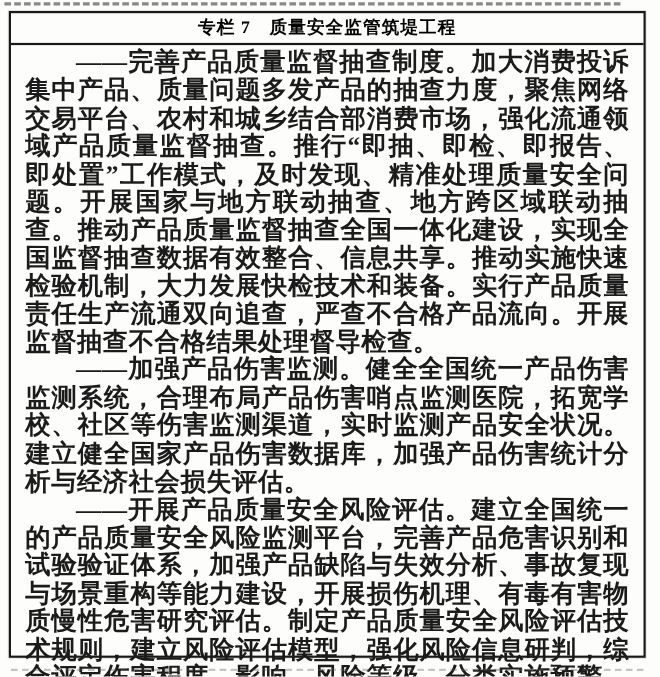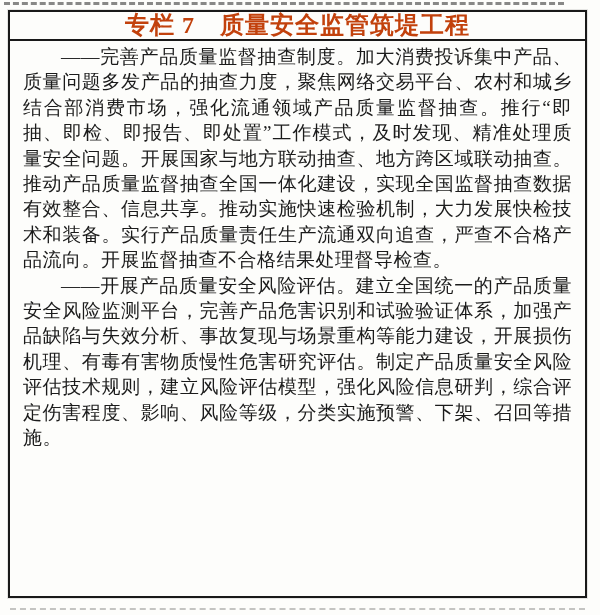--- a/index.html
+++ b/index.html
@@ -43,49 +43,50 @@
     border: 2px solid #191919;
     box-shadow: 0 0 0 1px rgba(60,60,60,0.12);
     background: #fdfdfb;
     box-sizing: border-box;
   }
   .box-title {
     height: 27px;
     line-height: 27px;
     border-bottom: 2px solid #191919;
     text-align: center;
-    font-size: 24px;
+    font-size: 16px;
     font-weight: 700;
-    color: #c2410c;
+    color: #000000;
     letter-spacing: 1px;
     white-space: pre;
   }
   .box-body {
     padding: 3px 13px 0 13px;
     color: #1b1b1b;
   }
   .para {
     margin: 0;
-    font-size: 19px;
+    font-size: 23px;
     line-height: 25.4px;
-    font-weight: 400;
+    font-weight: 700;
     text-align: justify;
     text-justify: inter-character;
     text-indent: 2em;
     letter-spacing: 0.5px;
     color: #1b1b1b;
   }
 </style>
 </head>
 <body style="background: rgb(253, 253, 251);">
 
 <div class="page">
   <div class="scan-artifact-top"></div>
   <div class="box" style="border-color: rgb(25, 25, 25); background: rgb(253, 253, 251);">
     <div class="box-title" style="border-bottom-color: rgb(25, 25, 25);">专栏 7　质量安全监管筑堤工程</div>
     <div class="box-body">
 
     <p class="para" style="color: rgb(27, 27, 27);">——完善产品质量监督抽查制度。加大消费投诉集中产品、质量问题多发产品的抽查力度，聚焦网络交易平台、农村和城乡结合部消费市场，强化流通领域产品质量监督抽查。推行“即抽、即检、即报告、即处置”工作模式，及时发现、精准处理质量安全问题。开展国家与地方联动抽查、地方跨区域联动抽查。推动产品质量监督抽查全国一体化建设，实现全国监督抽查数据有效整合、信息共享。推动实施快速检验机制，大力发展快检技术和装备。实行产品质量责任生产流通双向追查，严查不合格产品流向。开展监督抽查不合格结果处理督导检查。</p>
+        <p class="para" style="color: rgb(27, 27, 27);">——加强产品伤害监测。健全全国统一产品伤害监测系统，合理布局产品伤害哨点监测医院，拓宽学校、社区等伤害监测渠道，实时监测产品安全状况。建立健全国家产品伤害数据库，加强产品伤害统计分析与经济社会损失评估。</p>
         <p class="para" style="color: rgb(27, 27, 27);">——开展产品质量安全风险评估。建立全国统一的产品质量安全风险监测平台，完善产品危害识别和试验验证体系，加强产品缺陷与失效分析、事故复现与场景重构等能力建设，开展损伤机理、有毒有害物质慢性危害研究评估。制定产品质量安全风险评估技术规则，建立风险评估模型，强化风险信息研判，综合评定伤害程度、影响、风险等级，分类实施预警、下架、召回等措施。</p>
       </div>
   </div>
   <div class="scan-artifact-bottom"></div>
 </div>
 
 </body></html>

